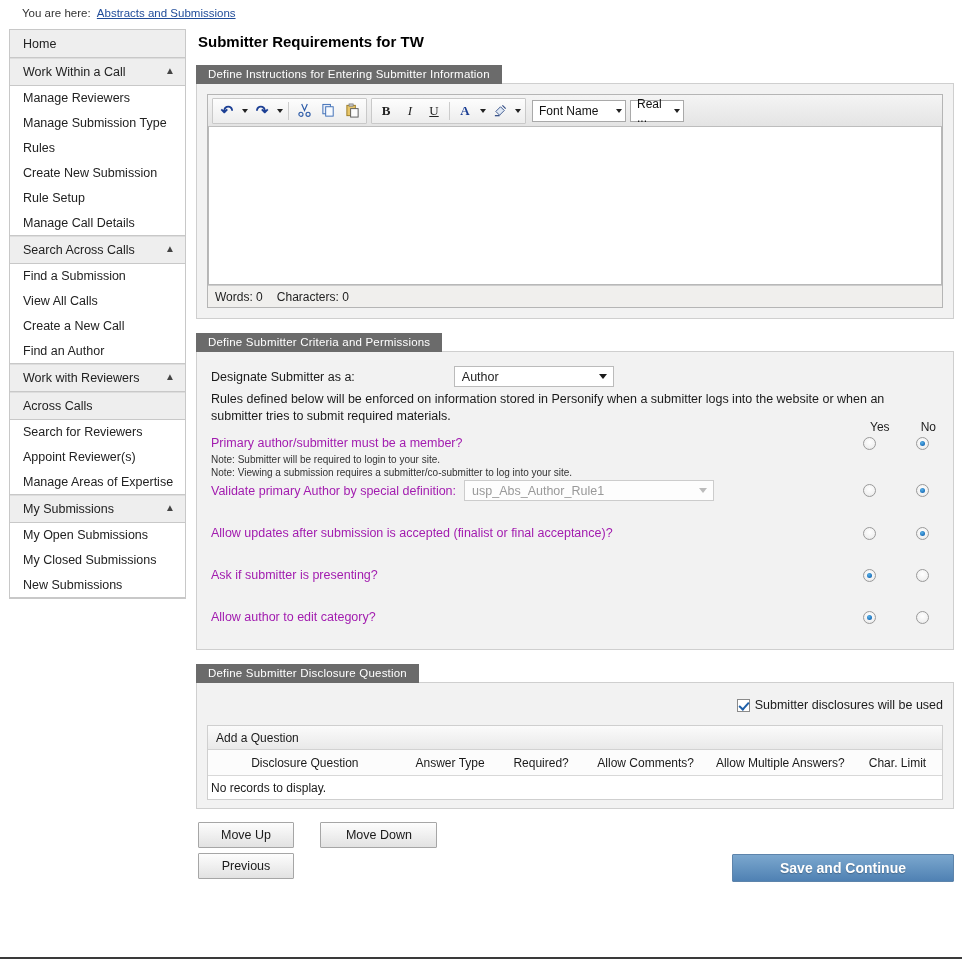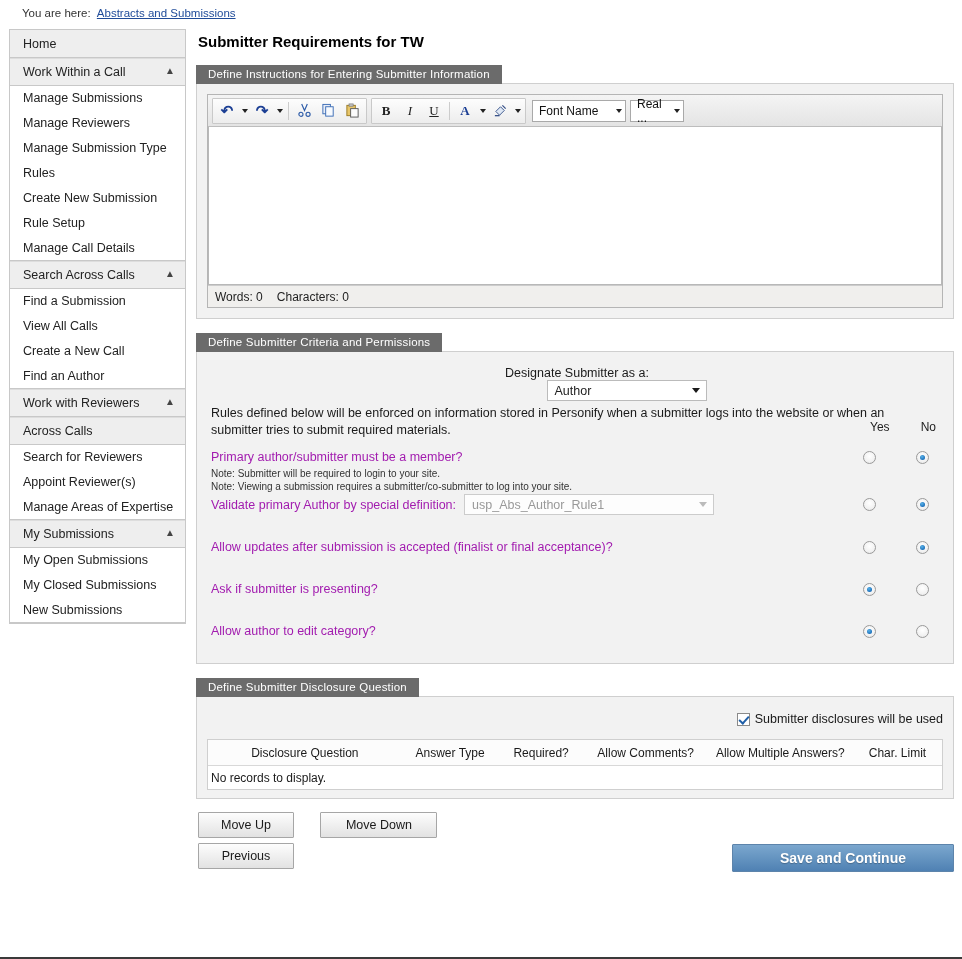--- a/index.html
+++ b/index.html
@@ -132,21 +132,21 @@
     border: 1px solid #b8b8b8; border-top: none;
     margin: 0;
   }
   .editor-status {
     background: #f0efed; height: 22px; display: flex; align-items: center;
     padding: 0 0 0 7px; font-size: 12px; color: #222; gap: 14px;
     border-top: 1px solid #cccccc;
   }
 
   
-  .crit-row1 { display: flex; align-items: center; margin: 4px 0 4px 4px; flex-direction: column; }
+  .crit-row1 { display: flex; align-items: center; margin: 4px 0 4px 4px; }
   .crit-label { font-size: 12.5px; color: #1a1a1a; }
   .sel {
     position: relative; display: inline-flex; align-items: center;
     justify-content: space-between; border: 1px solid #bbbbbb;
     background: #ffffff; height: 21px; font-size: 12.5px;
     padding: 0 6px 0 7px; color: #222; cursor: pointer;
   }
   .sel .s-arrow {
     width: 0; height: 0; margin-left: 8px;
     border-left: 4px solid transparent; border-right: 4px solid transparent;
@@ -259,21 +259,20 @@
 <div class="page">
 
   <nav class="sidebar" id="sidebar">
       <div class="nav-group first">
         <span>Home</span>
       </div>
       <div class="nav-group">
         <span>Work Within a Call</span>
         <span class="chev">▲</span>
       </div>
-      <div class="nav-item">Manage Submissions</div>
       <div class="nav-item">Manage Reviewers</div>
       <div class="nav-item">Manage Submission Type</div>
       <div class="nav-item">Rules</div>
       <div class="nav-item">Create New Submission</div>
       <div class="nav-item">Rule Setup</div>
       <div class="nav-item nav-sub-last">Manage Call Details</div>
       <div class="nav-group">
         <span>Search Across Calls</span>
         <span class="chev">▲</span>
       </div>
@@ -458,20 +457,21 @@
 
         <div class="disc-top" style="display:flex;justify-content:flex-end;">
           <label class="cb-line">
             <span class="cbox on"></span>
             <span>Submitter disclosures will be used</span>
           </label>
         </div>
 
 
         <div class="grid">
+          <div class="grid-header-bar">Add a Question</div>
           <div class="grid-cols" id="grid-cols">
               <span style="width: 200px;">Disclosure Question</span>
               <span style="width: 100px;">Answer Type</span>
               <span style="width: 88px;">Required?</span>
               <span style="width: 128px;">Allow Comments?</span>
               <span style="width: 150px;">Allow Multiple Answers?</span>
               <span style="width: 92px;">Char. Limit</span>
             </div>
           <div class="grid-empty">No records to display.</div>
         </div>

